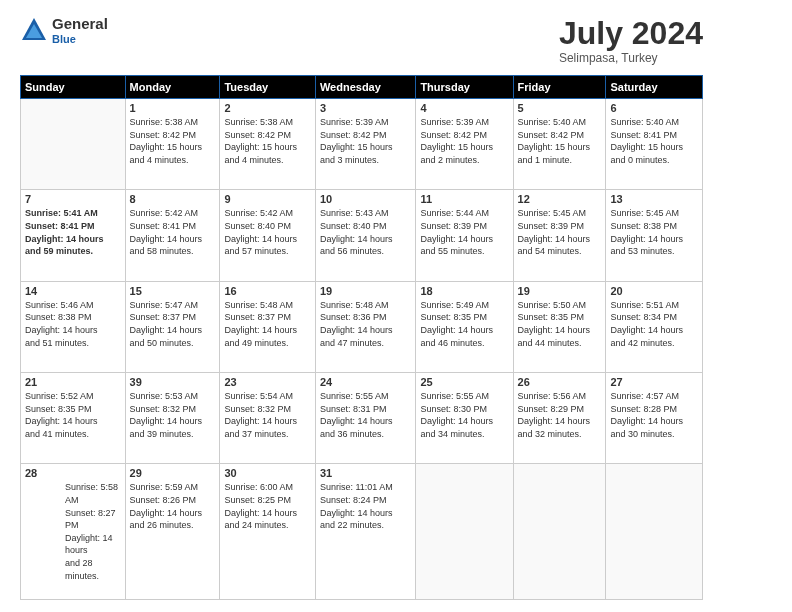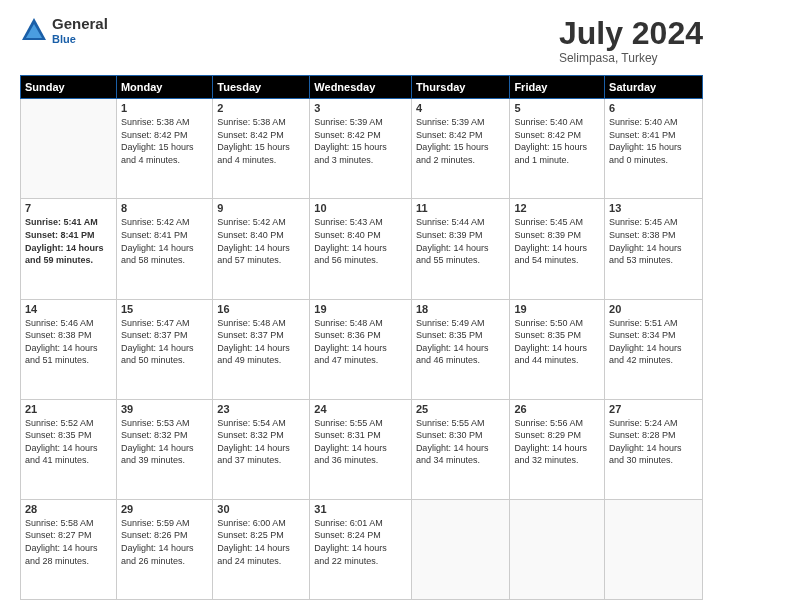--- a/index.html
+++ b/index.html
@@ -319,51 +319,51 @@
           </td>
           <td>
             <span class="day-num">26</span>
             <div class="cell-info" style="white-space: pre-line;">Sunrise: 5:56 AM
 Sunset: 8:29 PM
 Daylight: 14 hours
 and 32 minutes.</div>
           </td>
           <td>
             <span class="day-num">27</span>
-            <div class="cell-info" style="white-space: pre-line;">Sunrise: 5:24 AM
+            <div class="cell-info" style="white-space: pre-line;">Sunrise: 4:57 AM
 Sunset: 8:28 PM
 Daylight: 14 hours
 and 30 minutes.</div>
           </td>
         </tr>
         <tr>
           <td>
             <span class="day-num">28</span>
-            <div class="cell-info" style="white-space: pre-line;">Sunrise: 5:58 AM
+            <div class="cell-info" style="white-space: pre-line; margin-left: 40px;">Sunrise: 5:58 AM
 Sunset: 8:27 PM
 Daylight: 14 hours
 and 28 minutes.</div>
           </td>
           <td>
             <span class="day-num">29</span>
             <div class="cell-info" style="white-space: pre-line;">Sunrise: 5:59 AM
 Sunset: 8:26 PM
 Daylight: 14 hours
 and 26 minutes.</div>
           </td>
           <td>
             <span class="day-num">30</span>
             <div class="cell-info" style="white-space: pre-line;">Sunrise: 6:00 AM
 Sunset: 8:25 PM
 Daylight: 14 hours
 and 24 minutes.</div>
           </td>
           <td>
             <span class="day-num">31</span>
-            <div class="cell-info" style="white-space: pre-line;">Sunrise: 6:01 AM
+            <div class="cell-info" style="white-space: pre-line;">Sunrise: 11:01 AM
 Sunset: 8:24 PM
 Daylight: 14 hours
 and 22 minutes.</div>
           </td>
           <td class="empty"></td>
           <td class="empty"></td>
           <td class="empty"></td>
         </tr>
       </tbody>
   </table>

